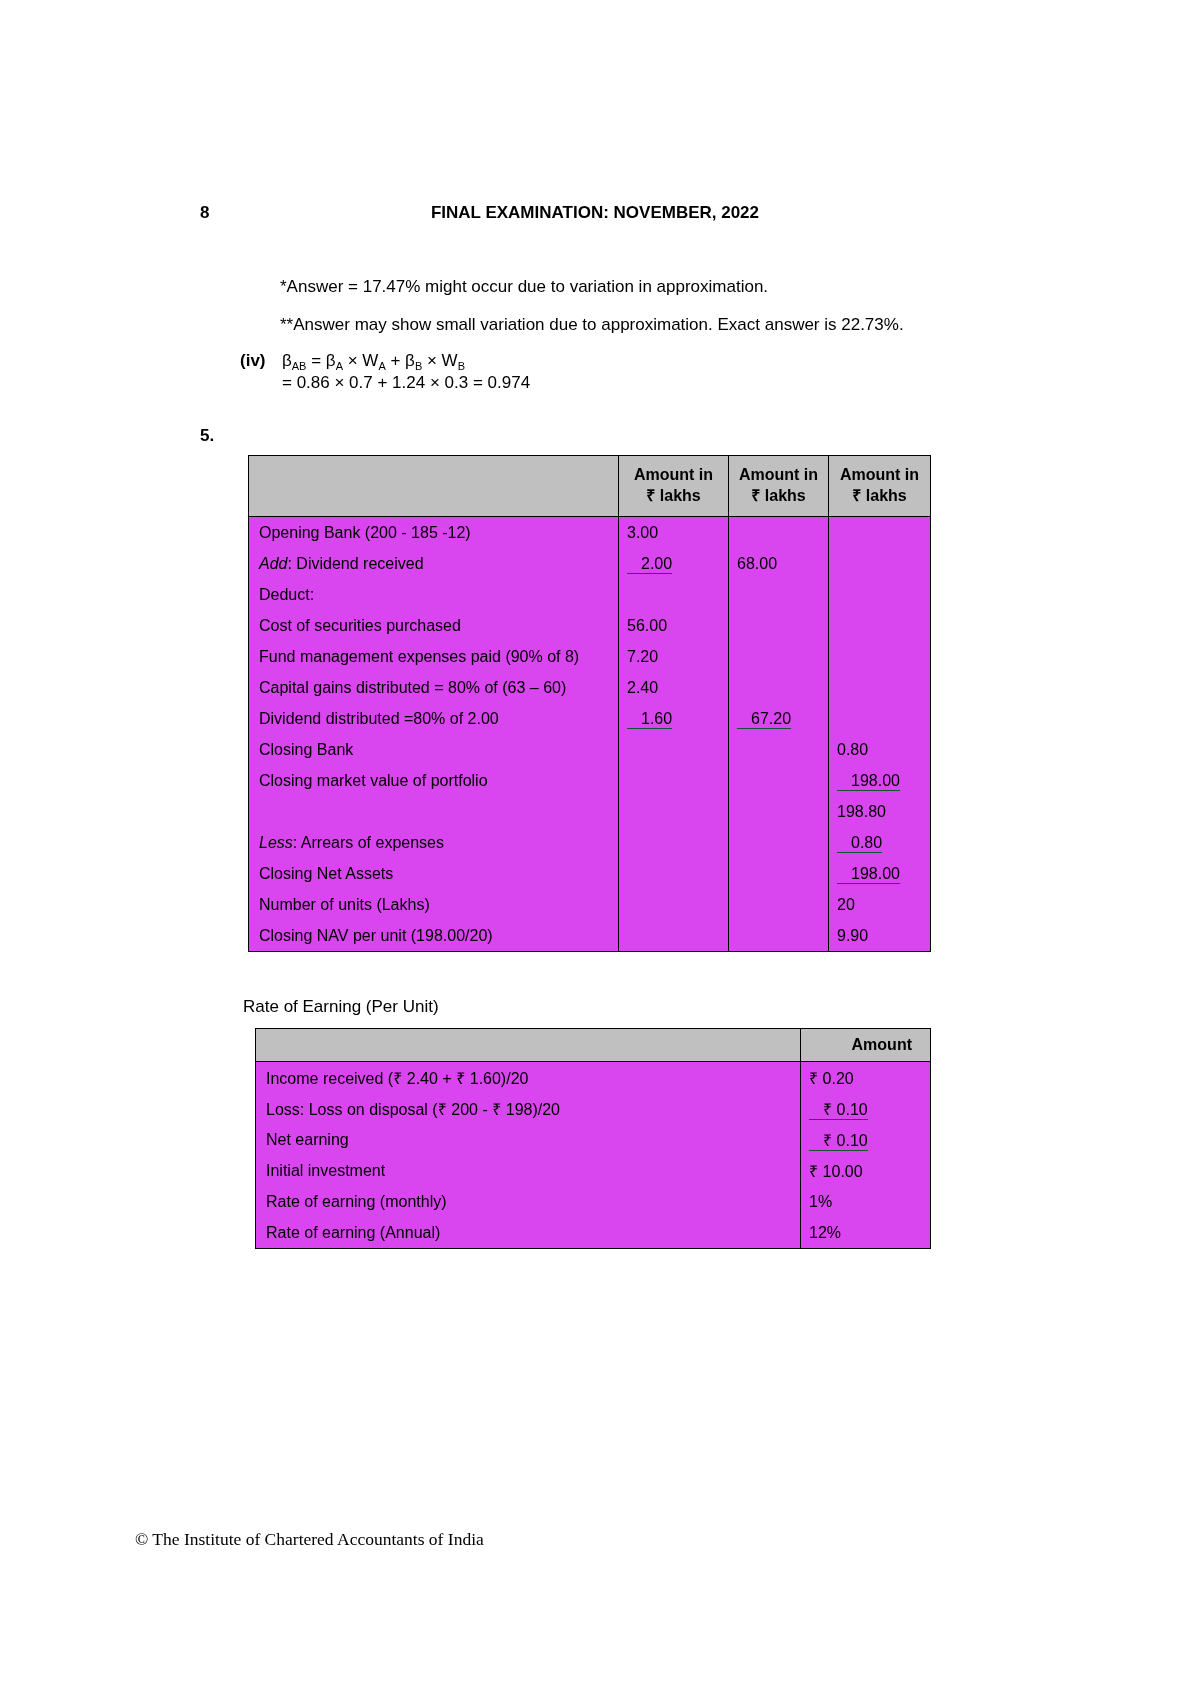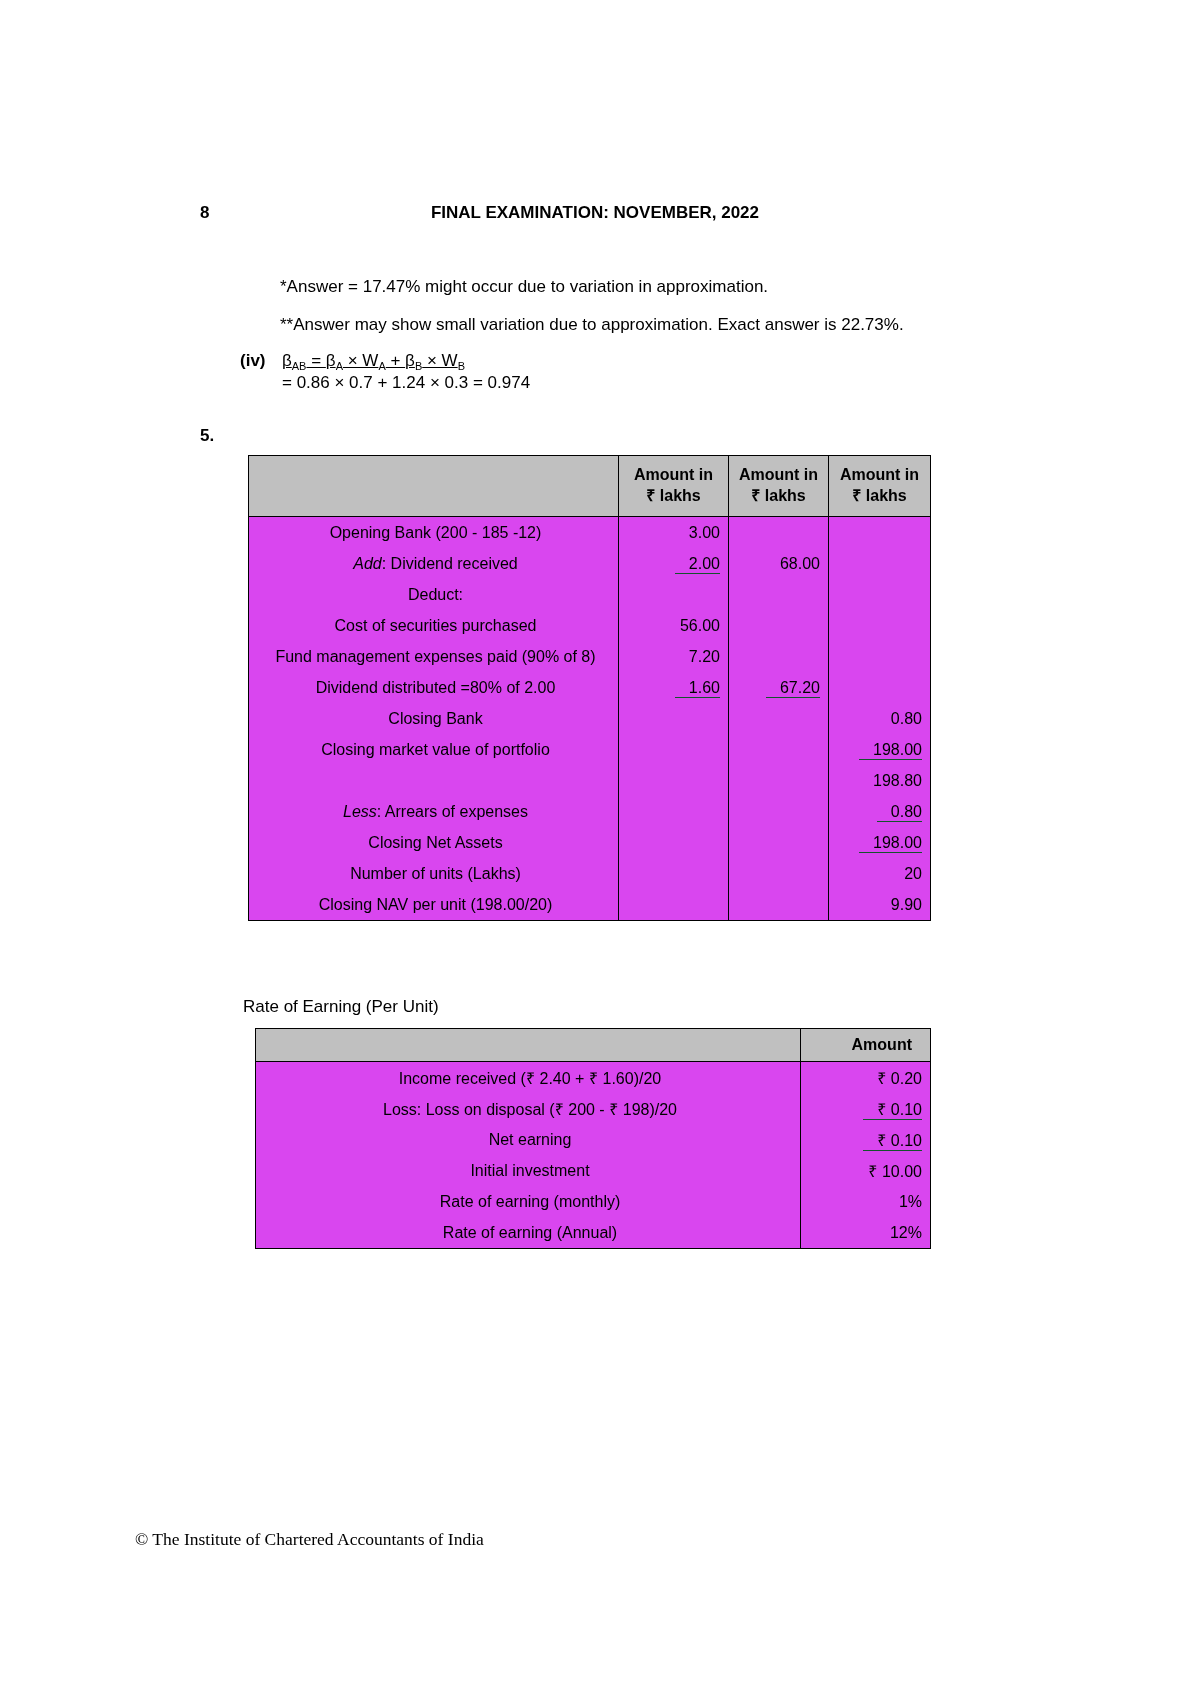--- a/index.html
+++ b/index.html
@@ -14,21 +14,21 @@
   .page { position: absolute; inset: 0; }
 
   .hdr { position: absolute; top: 203px; left: 200px; width: 790px; }
   .pageno { position: absolute; left: 0; top: 0; font-weight: bold; }
   .title { display: block; text-align: center; font-weight: bold; }
 
   .note { position: absolute; left: 280px; white-space: nowrap; }
   .note1 { top: 277px; text-align: center; }
   .note2 { top: 315px; }
 
-  .fline1 { position: absolute; top: 351px; left: 240px; white-space: nowrap; text-decoration: underline; }
+  .fline1 { position: absolute; top: 351px; left: 240px; white-space: nowrap; }
   .flabel { display: inline-block; width: 42px; font-weight: bold; }
   .fbody sub { font-size: 11px; }
   .fline2 { position: absolute; top: 373px; left: 282px; white-space: nowrap; }
 
   .sec5 { position: absolute; top: 426px; left: 200px; font-weight: bold; }
 
   table { border-collapse: collapse; table-layout: fixed; position: absolute; background: #d946ef; }
   .t1 { top: 455px; left: 248px; width: 682px; }
   .t2 { top: 1028px; left: 255px; width: 675px; }
   .t1, .t2 { border: 1px solid #000; }
@@ -38,22 +38,22 @@
     text-align: center; vertical-align: middle;
   }
   .t1 th { height: 58px; }
   .t2 th { height: 30px; }
   .t2 th.amt-hdr { text-align: right; padding-right: 18px; }
   .t1 td, .t2 td {
     border-left: 1px solid #000; border-right: 1px solid #000;
     font-size: 16px; height: 31px; vertical-align: middle;
   }
   .hl { display: block; line-height: 1.3; }
-  .lbl { text-align: center; padding: 0 6px 0 10px; white-space: nowrap; overflow: hidden; }
-  .num { text-align: right; padding: 0 8px; white-space: nowrap; }
+  .lbl { text-align: left; padding: 0 6px 0 10px; white-space: nowrap; overflow: hidden; }
+  .num { text-align: left; padding: 0 8px; white-space: nowrap; }
   .u { border-bottom: 1px solid #14532d; padding-left: 14px; padding-bottom: 1px; }
   em { font-style: italic; }
 
   .rate-heading { position: absolute; top: 997px; left: 243px; }
 
   .footer {
     position: absolute; top: 1529px; left: 135px;
     font-family: "Liberation Serif", serif;
     font-weight: normal; font-size: 17.5px;
     white-space: nowrap;
@@ -128,20 +128,26 @@
         <td class="num"></td>
         <td class="num"></td>
       </tr>
       <tr>
         <td class="lbl"><span>Fund management expenses paid (90% of 8)</span></td>
         <td class="num"><span>7.20</span></td>
         <td class="num"></td>
         <td class="num"></td>
       </tr>
       <tr>
+        <td class="lbl"><span>Capital gains distributed = 80% of (63 – 60)</span></td>
+        <td class="num"><span>2.40</span></td>
+        <td class="num"></td>
+        <td class="num"></td>
+      </tr>
+      <tr>
         <td class="lbl"><span>Dividend distributed =80% of 2.00</span></td>
         <td class="num"><span class="u">1.60</span></td>
         <td class="num"><span class="u">67.20</span></td>
         <td class="num"></td>
       </tr>
       <tr>
         <td class="lbl"><span>Closing Bank</span></td>
         <td class="num"></td>
         <td class="num"></td>
         <td class="num"><span>0.80</span></td>

